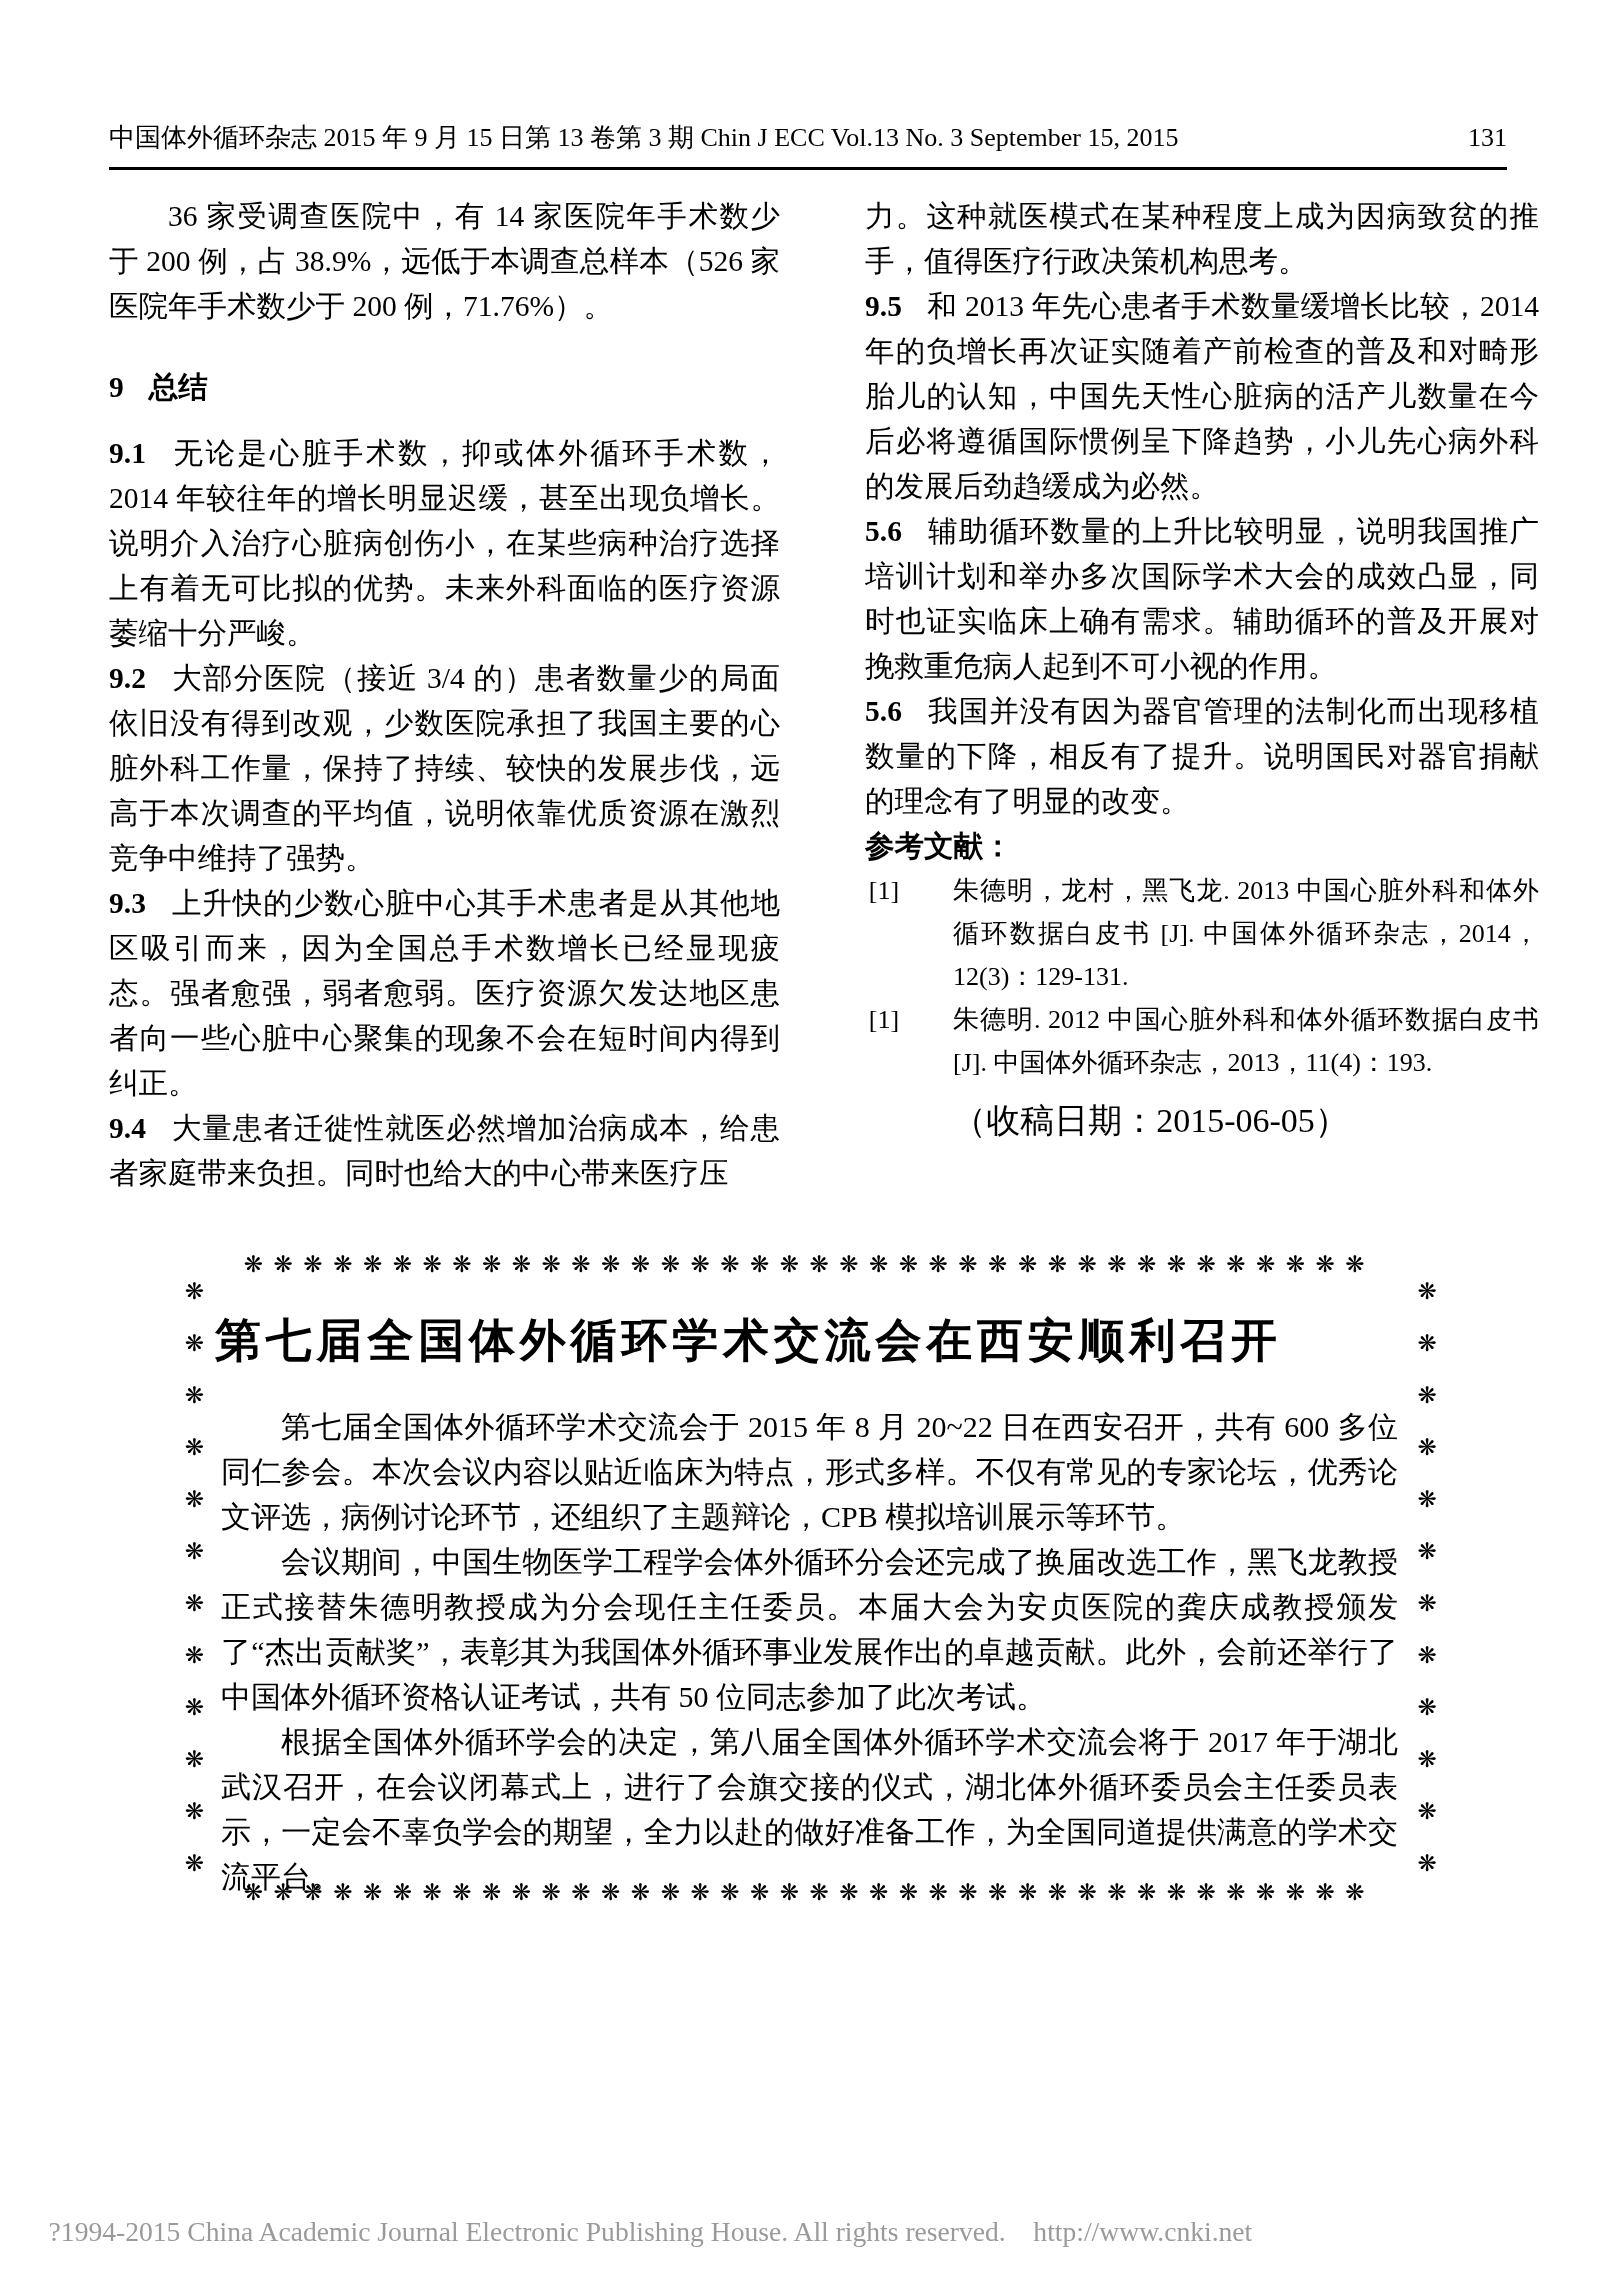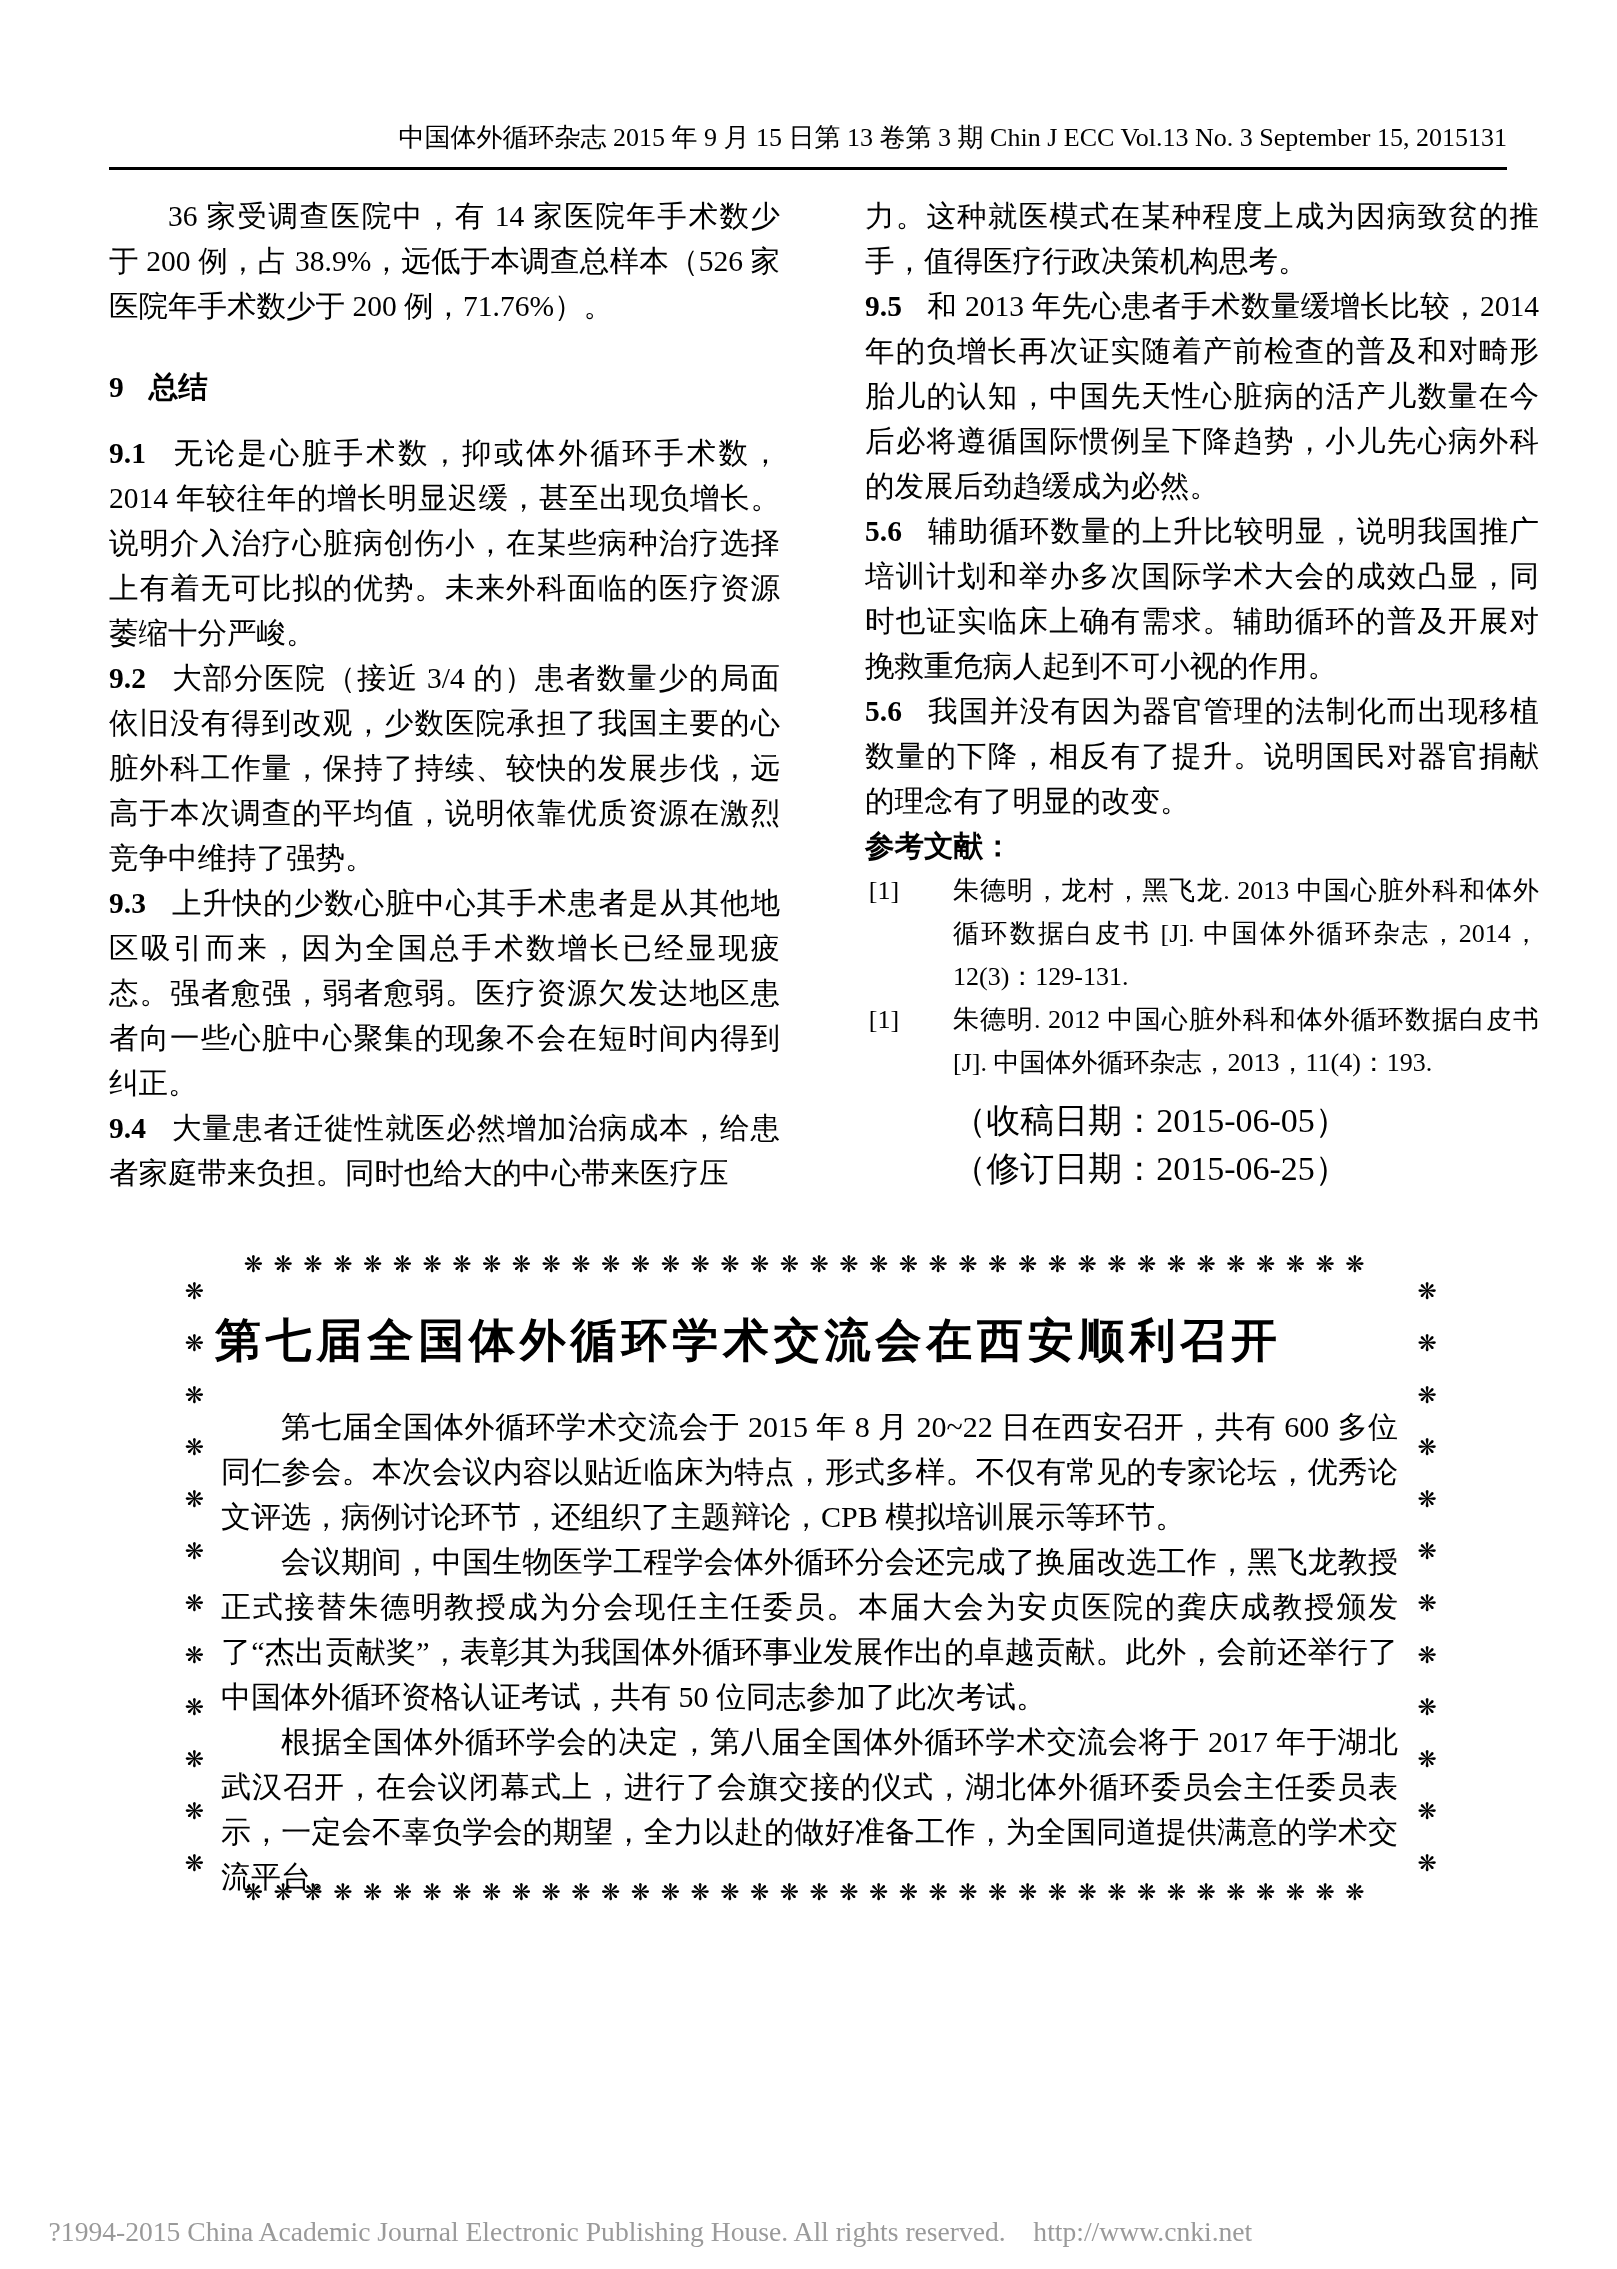--- a/index.html
+++ b/index.html
@@ -4,21 +4,21 @@
 <style>
   html,body { margin:0; padding:0; background:#e8e8e8; }
   .page {
     position:relative; width:1618px; height:2269px; margin:0 auto;
     background:#ffffff; color:#000;
     font-family:"Liberation Serif","DejaVu Serif",serif;
     overflow:hidden;
   }
   .header {
     position:absolute; left:109px; top:120px; width:1398px;
-    display:flex; justify-content:flex-end; align-items:baseline;
+    display:flex; justify-content:space-between; align-items:baseline;
     font-size:26px; white-space:nowrap;
   }
   .rule { position:absolute; left:109px; top:167px; width:1398px; height:2.9px; background:#000; }
 
   .col { position:absolute; top:194px; font-size:29.5px; line-height:45px; text-align:justify; }
   .col-left  { left:109px; width:671px; }
   .col-right { left:865px; width:674px; }
   .col p { margin:0; }
   p.intro { text-indent:2em; }
   p.continuation { text-indent:0; }
@@ -89,21 +89,20 @@
         <p class="numbered"><b class="pnum">5.6</b>辅助循环数量的上升比较明显，说明我国推广培训计划和举办多次国际学术大会的成效凸显，同时也证实临床上确有需求。辅助循环的普及开展对挽救重危病人起到不可小视的作用。</p>
         <p class="numbered"><b class="pnum">5.6</b>我国并没有因为器官管理的法制化而出现移植数量的下降，相反有了提升。说明国民对器官捐献的理念有了明显的改变。</p>
       </div>
     <p class="refs-heading">参考文献：</p>
     <div class="refs">
         <p class="ref-item"><span class="ref-label">[1]</span>朱德明，龙村，黑飞龙. 2013 中国心脏外科和体外循环数据白皮书 [J]. 中国体外循环杂志，2014，12(3)：129-131.</p>
         <p class="ref-item"><span class="ref-label">[1]</span>朱德明. 2012 中国心脏外科和体外循环数据白皮书 [J]. 中国体外循环杂志，2013，11(4)：193.</p>
       </div>
     <div class="dates">
         <p class="date-line">（收稿日期：2015-06-05）</p>
-        <p class="date-line">（修订日期：2015-06-25）</p>
       </div>
   </div>
 
   <div class="box">
     <div class="border-h top">❋❋❋❋❋❋❋❋❋❋❋❋❋❋❋❋❋❋❋❋❋❋❋❋❋❋❋❋❋❋❋❋❋❋❋❋❋❋</div>
     <div class="border-h bottom">❋❋❋❋❋❋❋❋❋❋❋❋❋❋❋❋❋❋❋❋❋❋❋❋❋❋❋❋❋❋❋❋❋❋❋❋❋❋</div>
     <div class="border-v left">❋❋❋❋❋❋❋❋❋❋❋❋</div>
     <div class="border-v right">❋❋❋❋❋❋❋❋❋❋❋❋</div>
 
     <h1 class="box-title">第七届全国体外循环学术交流会在西安顺利召开</h1>

